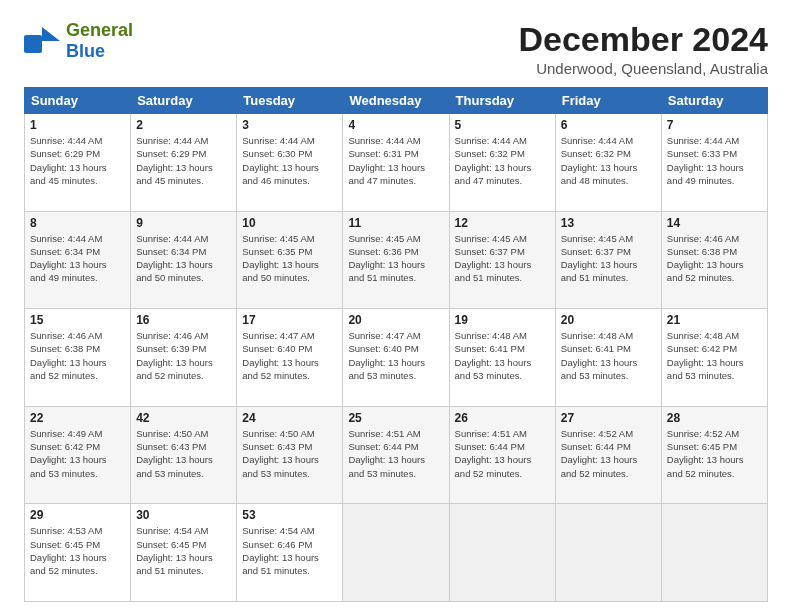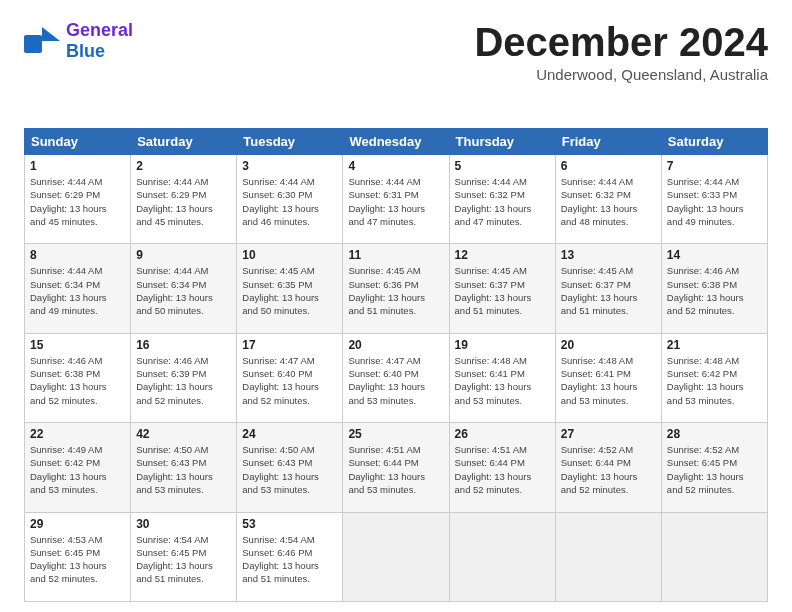--- a/index.html
+++ b/index.html
@@ -32,35 +32,34 @@
     .logo-blue { color: #1a6bbf; }
     .logo-row {
       display: flex;
       align-items: center;
       gap: 6px;
     }
     .title-block {
       text-align: right;
     }
     .month-title {
-      font-size: 40px;
+      font-size: 34px;
       font-weight: bold;
       color: #222;
     }
     .location-title {
       font-size: 15px;
       color: #555;
       margin-top: 1px;
     }
     .calendar {
       border-collapse: collapse;
       width: 100%;
       flex: 1;
       table-layout: fixed;
-      margin-top: 35px;
     }
     .calendar th {
       background: #2d6cb4;
       color: #fff;
       font-size: 13px;
       font-weight: bold;
       padding: 5px 6px;
       text-align: left;
       border: 1px solid #2d6cb4;
     }
@@ -98,21 +97,21 @@
 
 <div class="page">
   <div class="header">
     <div class="logo">
       <div class="logo-row">
         <svg width="36" height="28" viewBox="0 0 36 28">
           <rect x="0" y="8" width="18" height="18" rx="2" fill="#1a6bbf"></rect>
           <polygon points="18,0 36,14 18,14" fill="#1a6bbf"></polygon>
         </svg>
         <div>
-          <span class="logo-general" style="font-size:18px;font-weight:bold;color:#6d28d9;">General</span><br>
+          <span class="logo-general" style="font-size:18px;font-weight:bold;color:#4d7c0f;">General</span><br>
           <span class="logo-blue" style="font-size:18px;font-weight:bold;color:#1a6bbf;">Blue</span>
         </div>
       </div>
     </div>
     <div class="title-block">
       <div class="month-title">December 2024</div>
       <div class="location-title">Underwood, Queensland, Australia</div>
     </div>
   </div>
 

